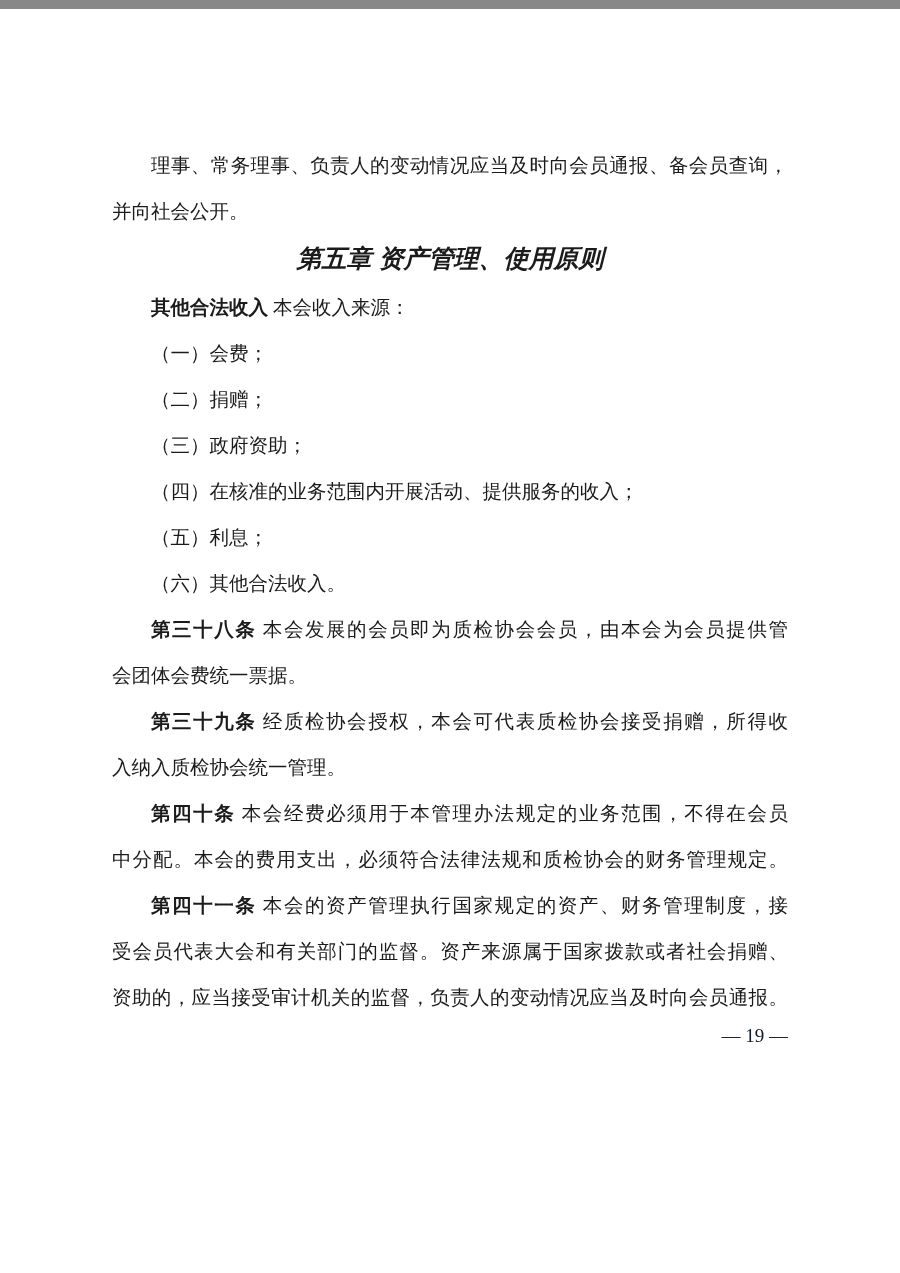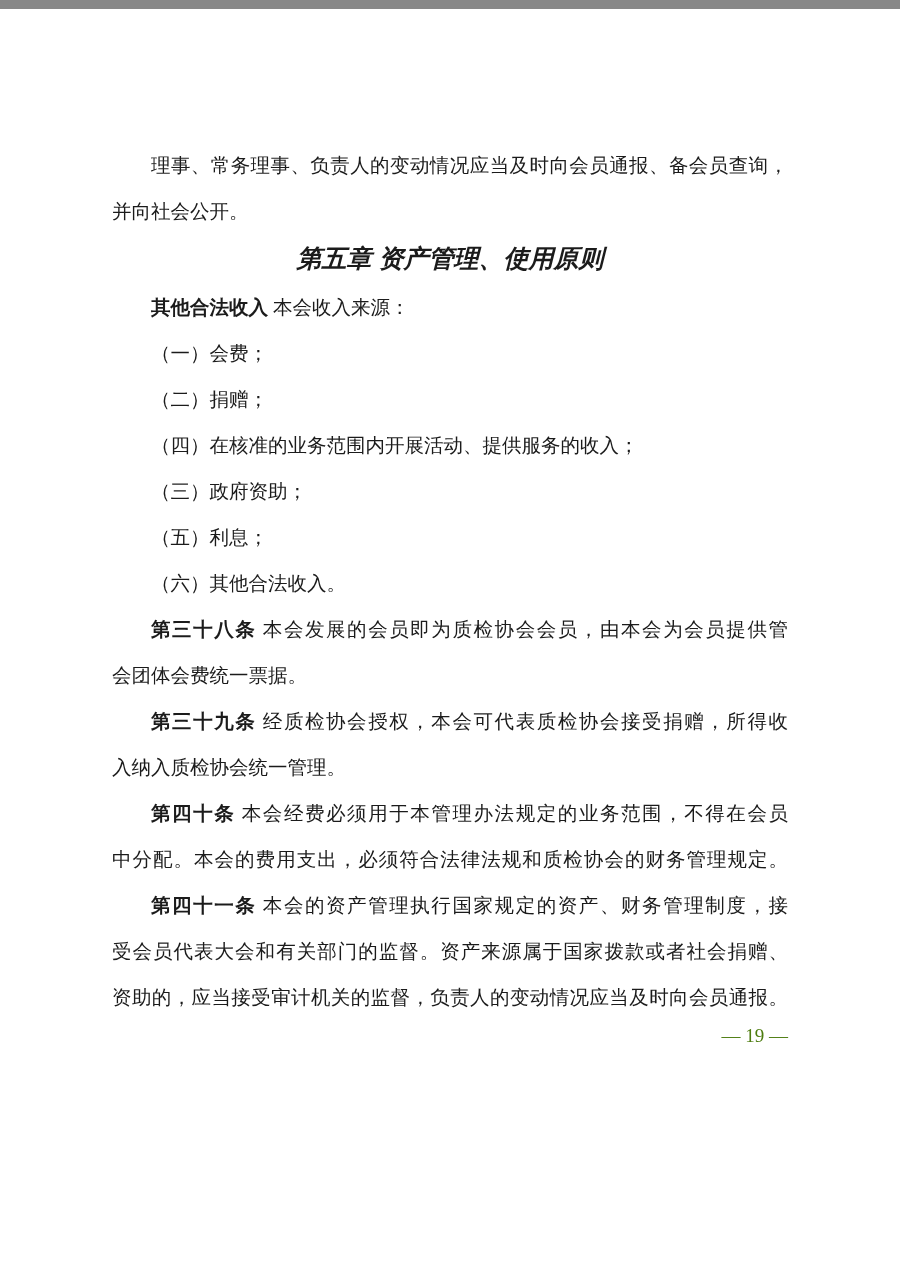--- a/index.html
+++ b/index.html
@@ -42,21 +42,21 @@
     text-align: center;
     font-family: "Liberation Sans", "DejaVu Sans", sans-serif;
     white-space: nowrap;
     font-style: italic;
   }
   .footer {
     margin-top: 2px;
     text-align: right;
     font-size: 19px;
     line-height: 26px;
-    color: #4d7c0f;
+    color: #0f172a;
   }
 </style>
 </head>
 <body>
 
 <div class="page">
   <div class="content">
 
     <div>
         <div class="line indent just">理事、常务理事、负责人的变动情况应当及时向会员通报、备会员查询，</div>
@@ -66,24 +66,24 @@
       <div>
         <div class="line indent"><span class="art">其他合法收入</span> 本会收入来源：</div>
       </div>
       <div>
         <div class="line indent">（一）会费；</div>
       </div>
       <div>
         <div class="line indent">（二）捐赠；</div>
       </div>
       <div>
-        <div class="line indent">（四）在核准的业务范围内开展活动、提供服务的收入；</div>
+        <div class="line indent">（三）政府资助；</div>
       </div>
       <div>
-        <div class="line indent">（三）政府资助；</div>
+        <div class="line indent">（四）在核准的业务范围内开展活动、提供服务的收入；</div>
       </div>
       <div>
         <div class="line indent">（五）利息；</div>
       </div>
       <div>
         <div class="line indent">（六）其他合法收入。</div>
       </div>
       <div>
         <div class="line indent just"><span class="art">第三十八条</span> 本会发展的会员即为质检协会会员，由本会为会员提供管</div>
         <div class="line">会团体会费统一票据。</div>

